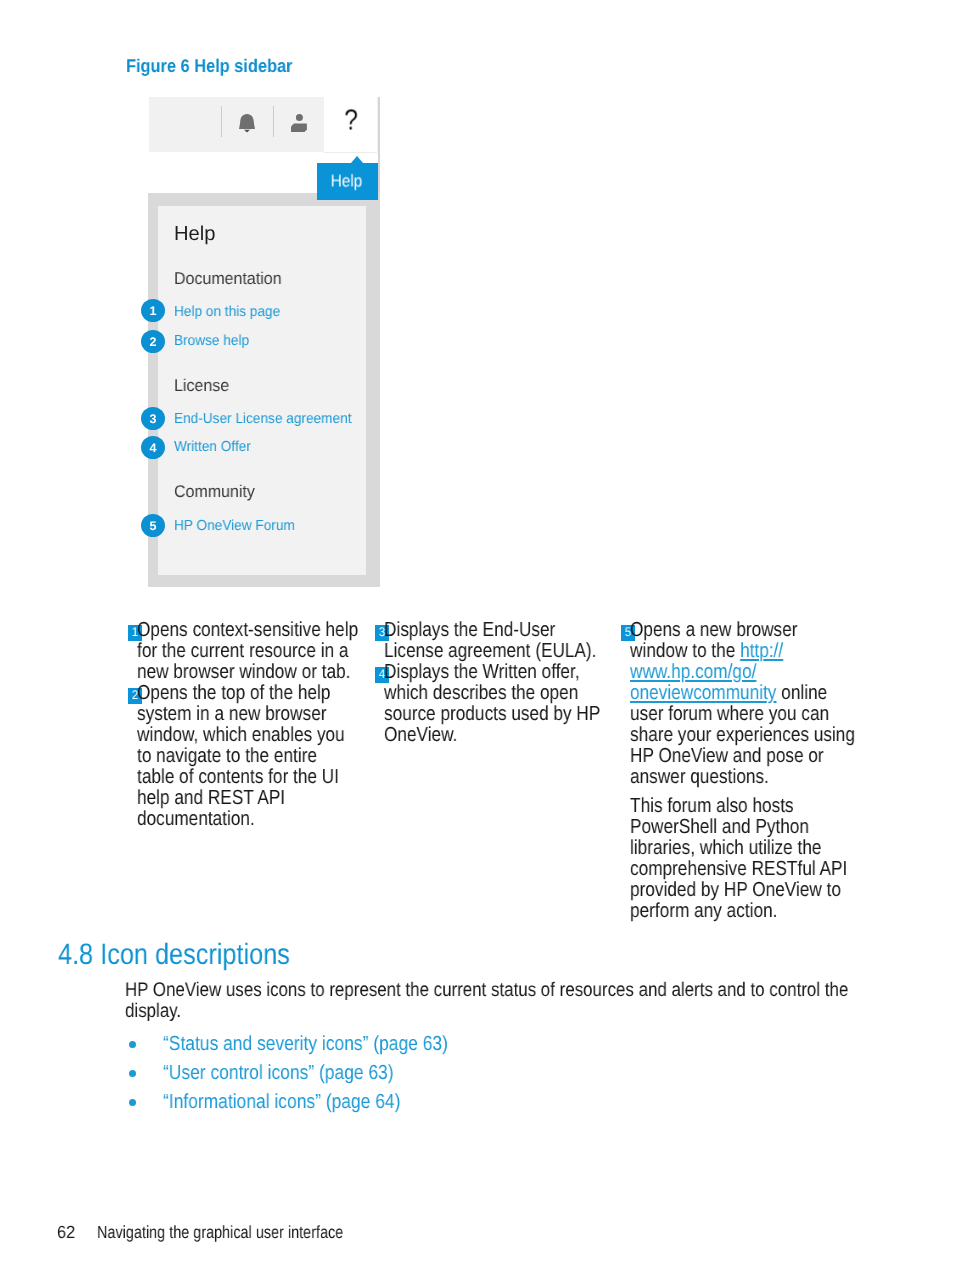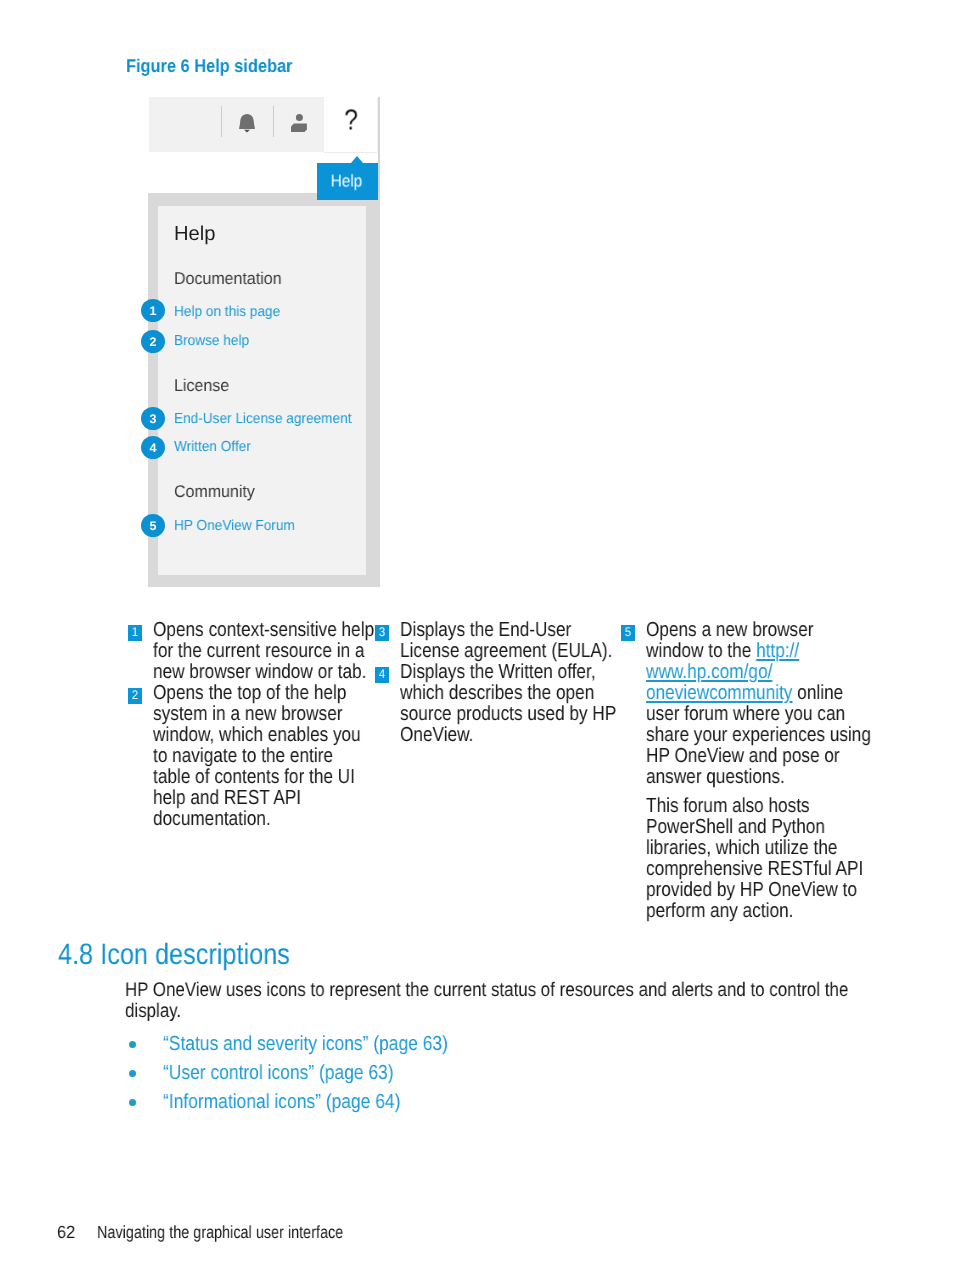--- a/index.html
+++ b/index.html
@@ -51,21 +51,21 @@
 
   
   .col{position:absolute;font-size:20.3px;color:#191919;}
   .col1{left:128px;top:620px;}
   .col2{left:375px;top:620px;}
   .col3{left:621px;top:620px;}
   .item{position:relative;}
   .cnum{position:absolute;left:0;top:5px;width:16px;height:16px;background:#0A95D9;color:#fff;
         font-size:12.5px;line-height:15px;text-align:center;font-family:"Liberation Sans",sans-serif;
         transform:scaleX(0.88);transform-origin:0 50%;}
-  .ctext{margin-left:25px;}
+  .ctext{margin-left:9px;}
   .ln{height:21px;line-height:21px;white-space:pre;transform:scaleX(0.849);transform-origin:0 50%;}
   .ln.gap{margin-top:8px;}
   a.lnk{color:#1C9AD6;text-decoration:underline;}
 
   
   .h2{position:absolute;left:58px;top:940px;margin:0;font-size:29.5px;line-height:30px;color:#0F93D3;font-weight:normal;white-space:nowrap;transform:scaleX(0.857);transform-origin:0 50%;}
   .body-p{position:absolute;left:125px;top:980px;font-size:19.8px;color:#191919;}
   .bln{height:21px;line-height:21px;white-space:pre;transform:scaleX(0.855);transform-origin:0 50%;}
   .bullets{position:absolute;left:126px;top:1034px;font-size:20.4px;color:#1C9AD6;}
   .bullet{position:relative;height:29px;}

